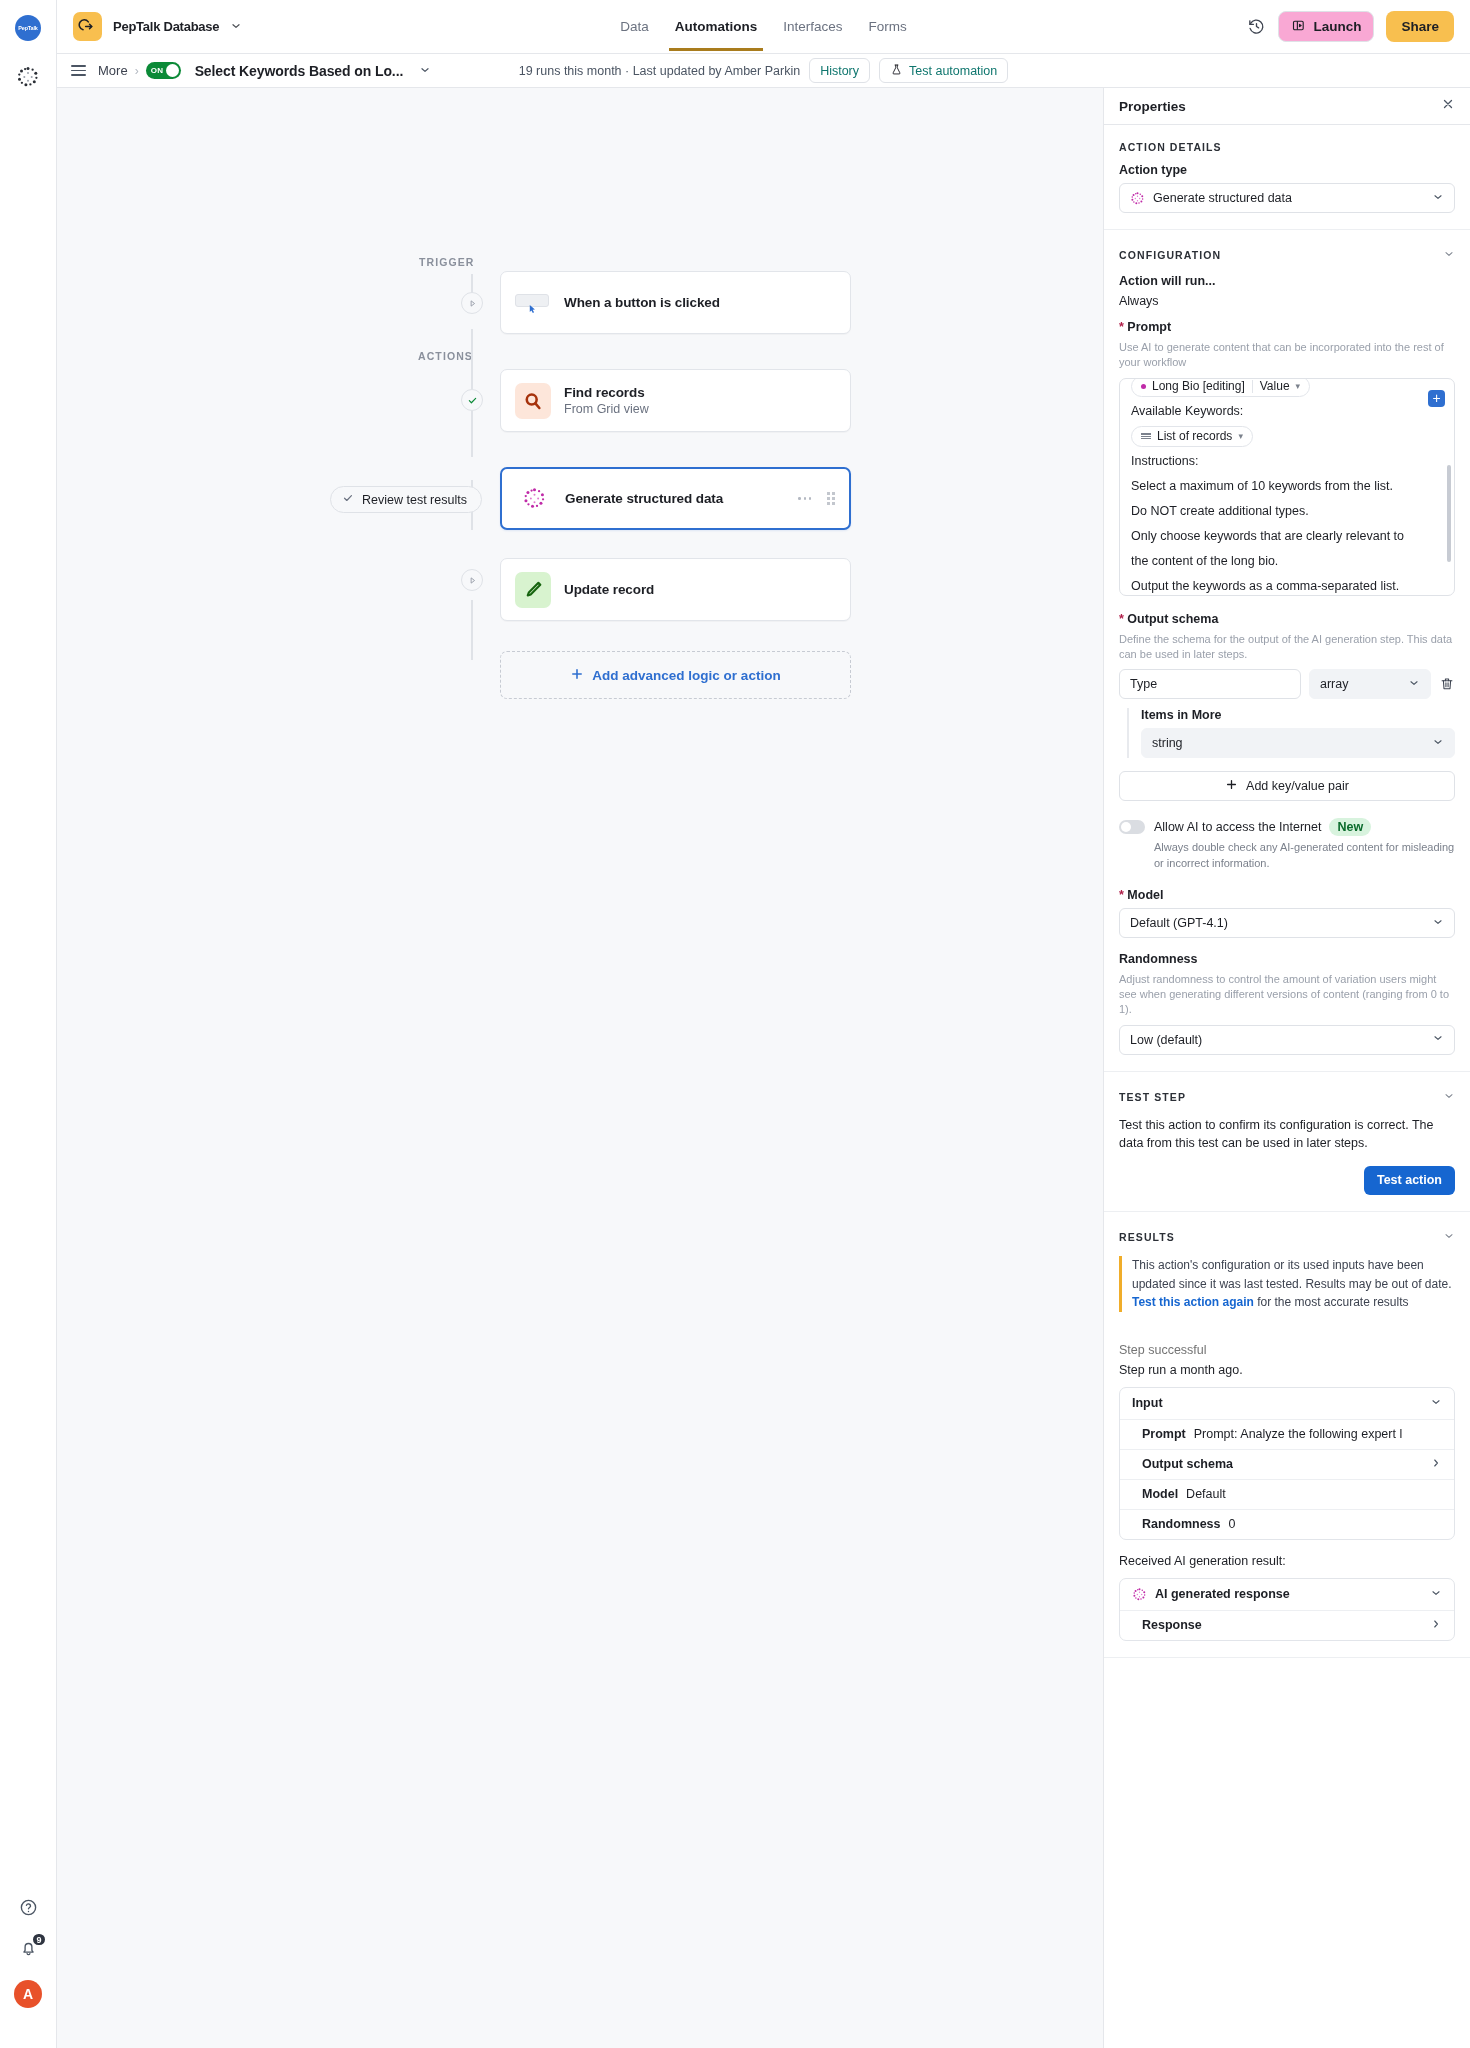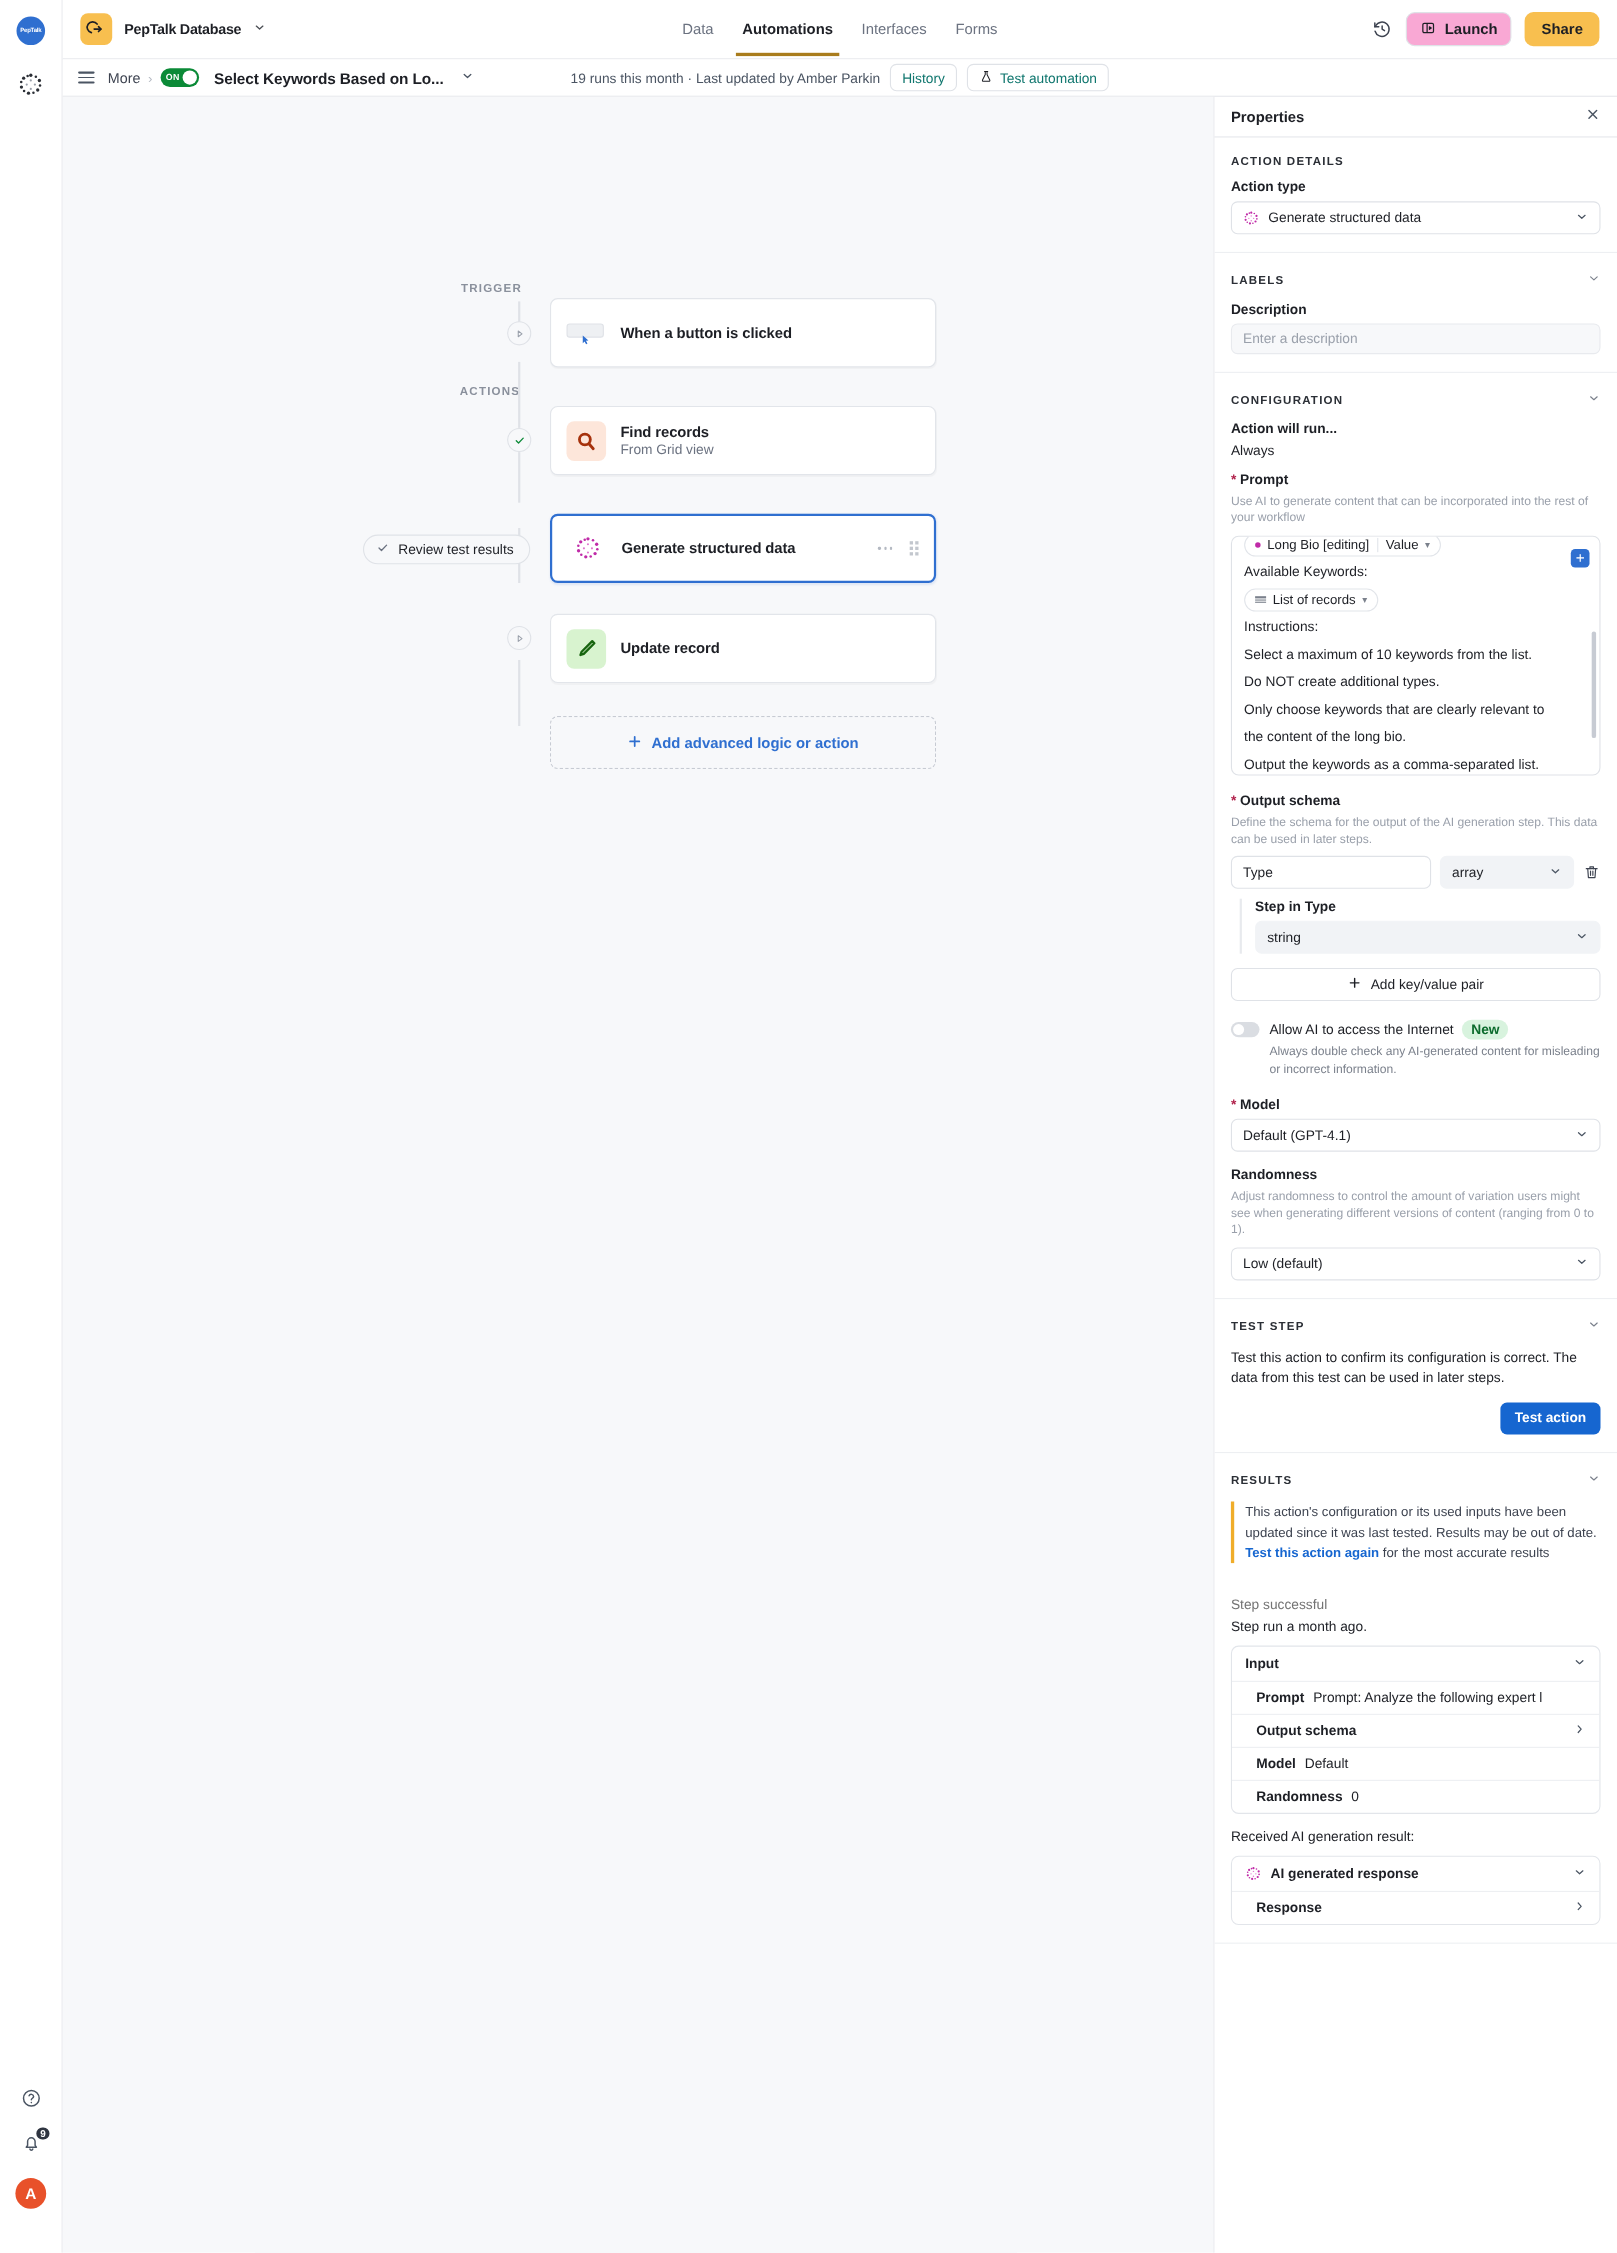--- a/index.html
+++ b/index.html
@@ -646,32 +646,20 @@
               </span>
               <span>Generate structured data</span>
               <span class="sel-chev">
                 <svg viewBox="0 0 16 16" width="12" height="12" fill="none" stroke="#4b5563" stroke-width="1.5" stroke-linecap="round" stroke-linejoin="round">
                     <path d="M4 6.3l4 3.6 4-3.6"></path>
                   </svg>
               </span>
             </div>
           </div>
 
-          <div class="sect">
-            <div class="sect-hd">
-              <h3>LABELS</h3>
-              <span class="sect-chev">
-                <svg viewBox="0 0 16 16" width="12" height="12" fill="none" stroke="#7b818c" stroke-width="1.4" stroke-linecap="round" stroke-linejoin="round">
-                    <path d="M4 6.3l4 3.6 4-3.6"></path>
-                  </svg>
-              </span>
-            </div>
-            <div class="fld-label">Description</div>
-            <div class="input-ph">Enter a description</div>
-          </div>
 
           <div class="sect">
             <div class="sect-hd">
               <h3>CONFIGURATION</h3>
               <span class="sect-chev">
                 <svg viewBox="0 0 16 16" width="12" height="12" fill="none" stroke="#7b818c" stroke-width="1.4" stroke-linecap="round" stroke-linejoin="round">
                     <path d="M4 6.3l4 3.6 4-3.6"></path>
                   </svg>
               </span>
             </div>
@@ -739,21 +727,21 @@
                 <svg viewBox="0 0 24 24" width="16" height="16" fill="none" stroke="#3d4350" stroke-width="1.6" stroke-linecap="round" stroke-linejoin="round">
                   <path d="M4.6 7h14.8"></path>
                     <path d="M9.6 7V4.6h4.8V7"></path>
                   <path d="M6.6 7l.9 12.2h9l.9-12.2"></path>
                     <path d="M10.4 10.3v5.8M13.6 10.3v5.8"></path>
                 </svg>
               </span>
             </div>
 
             <div class="nest">
-              <div class="nest-lbl">Step in Type</div>
+              <div class="nest-lbl">Items in More</div>
               <div class="select filled">
                 <span>string</span>
                 <span class="sel-chev">
                   <svg viewBox="0 0 16 16" width="12" height="12" fill="none" stroke="#4b5563" stroke-width="1.5" stroke-linecap="round" stroke-linejoin="round">
                       <path d="M4 6.3l4 3.6 4-3.6"></path>
                     </svg>
                 </span>
               </div>
             </div>
 

